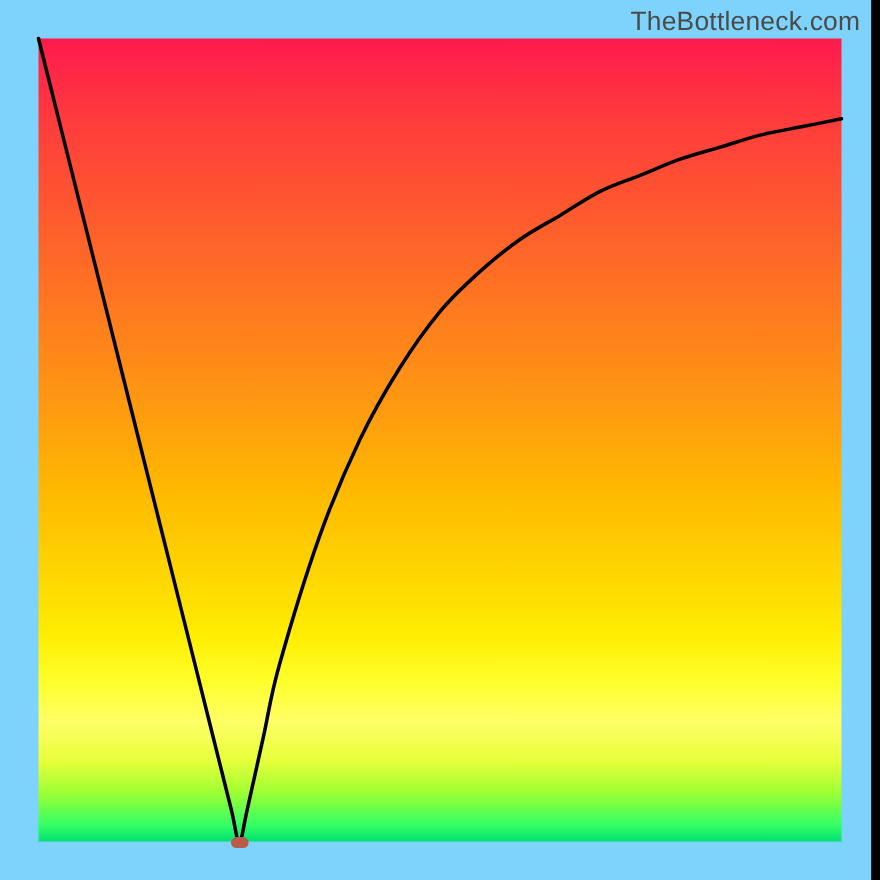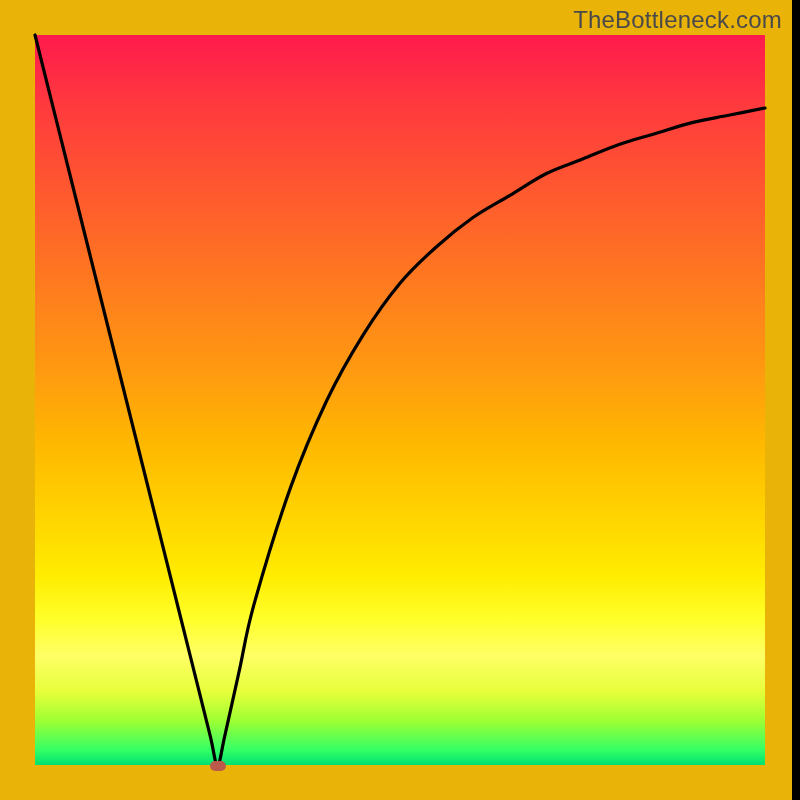--- a/index.html
+++ b/index.html
@@ -8,21 +8,21 @@
     width: 800px;
     height: 800px;
     background: #000;
     font-family: Arial, Helvetica, sans-serif;
     overflow: hidden;
   }
   .frame {
     position: relative;
     width: 792px;
     height: 800px;
-    background: #eab308;
+    background: #7dd3fc;
     text-align: right;
   }
   .plot {
     position: absolute;
     left: 35px;
     top: 35px;
     width: 730px;
     height: 730px;
     background: linear-gradient(to bottom,
       #ff1a4d 0%,

